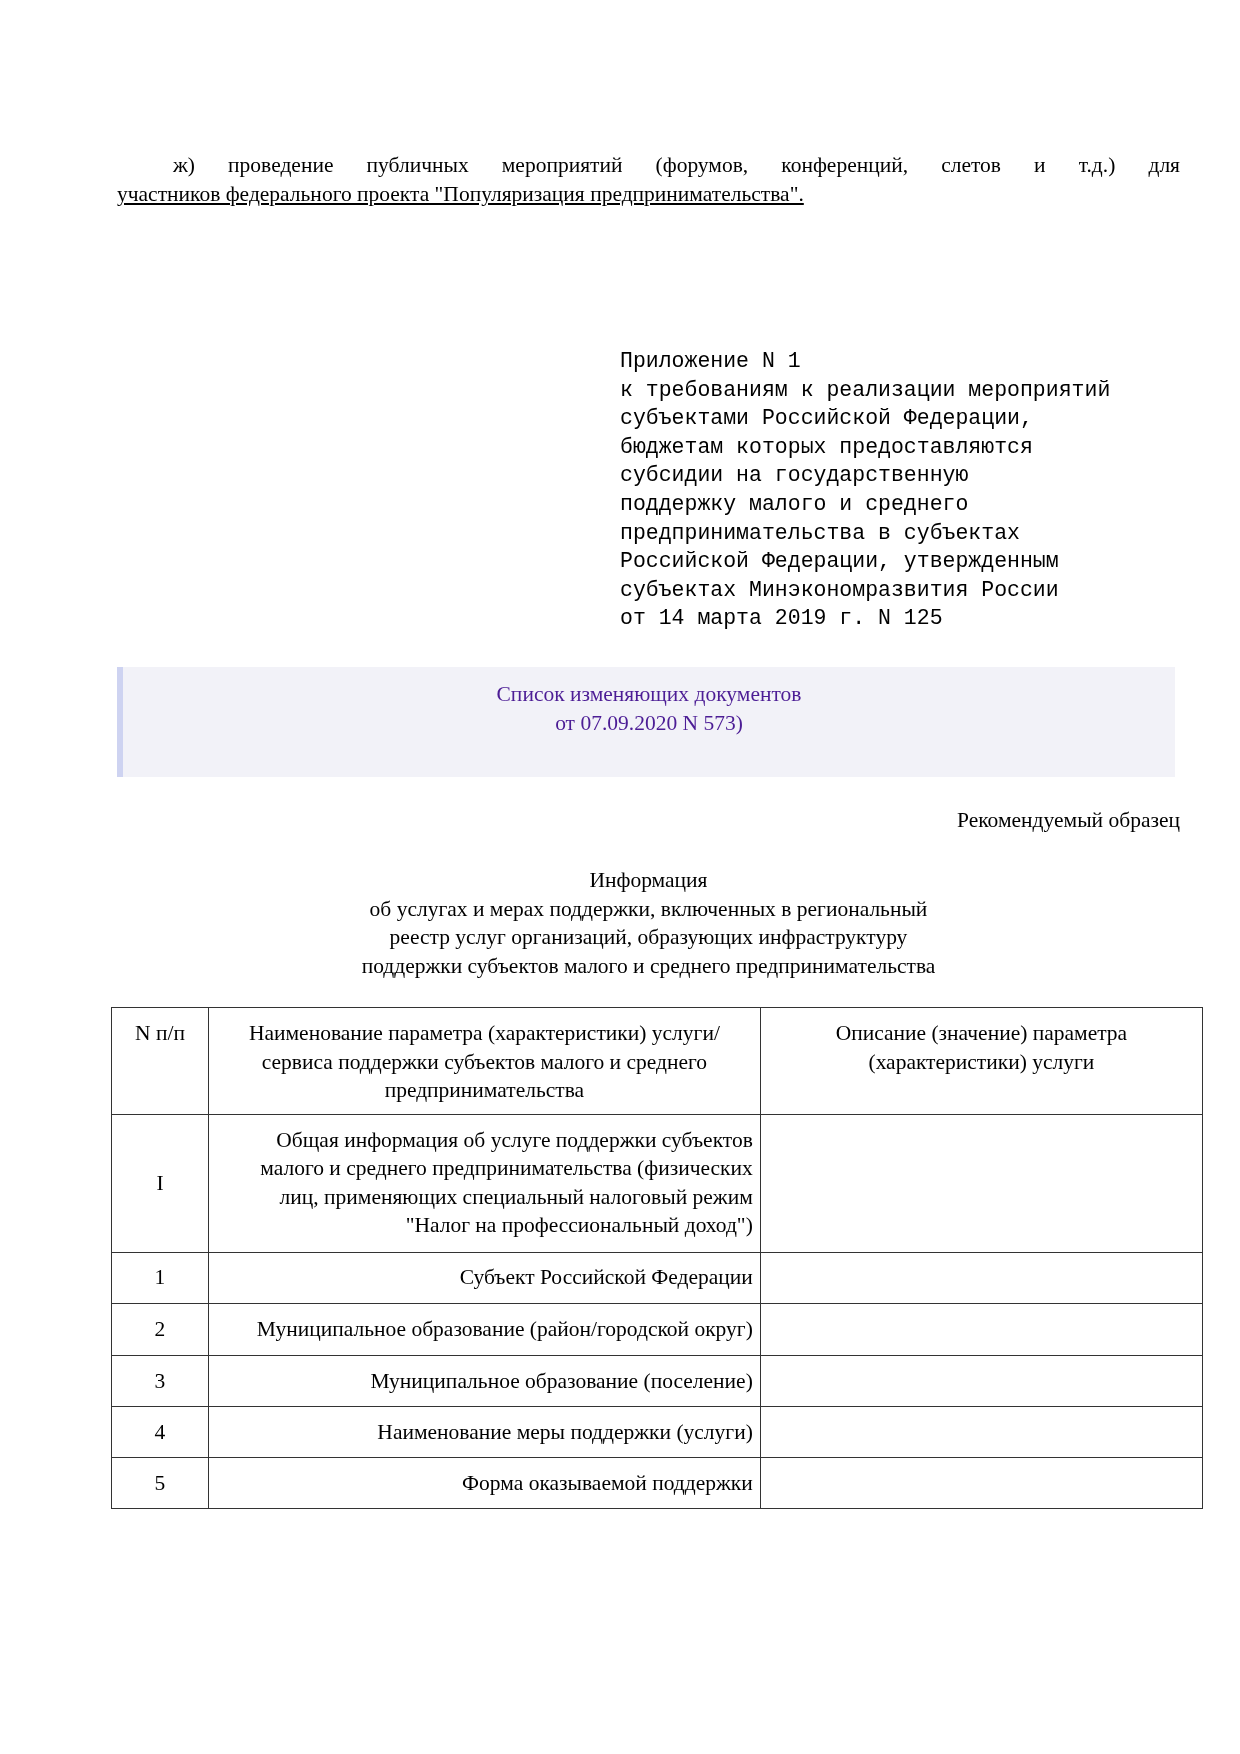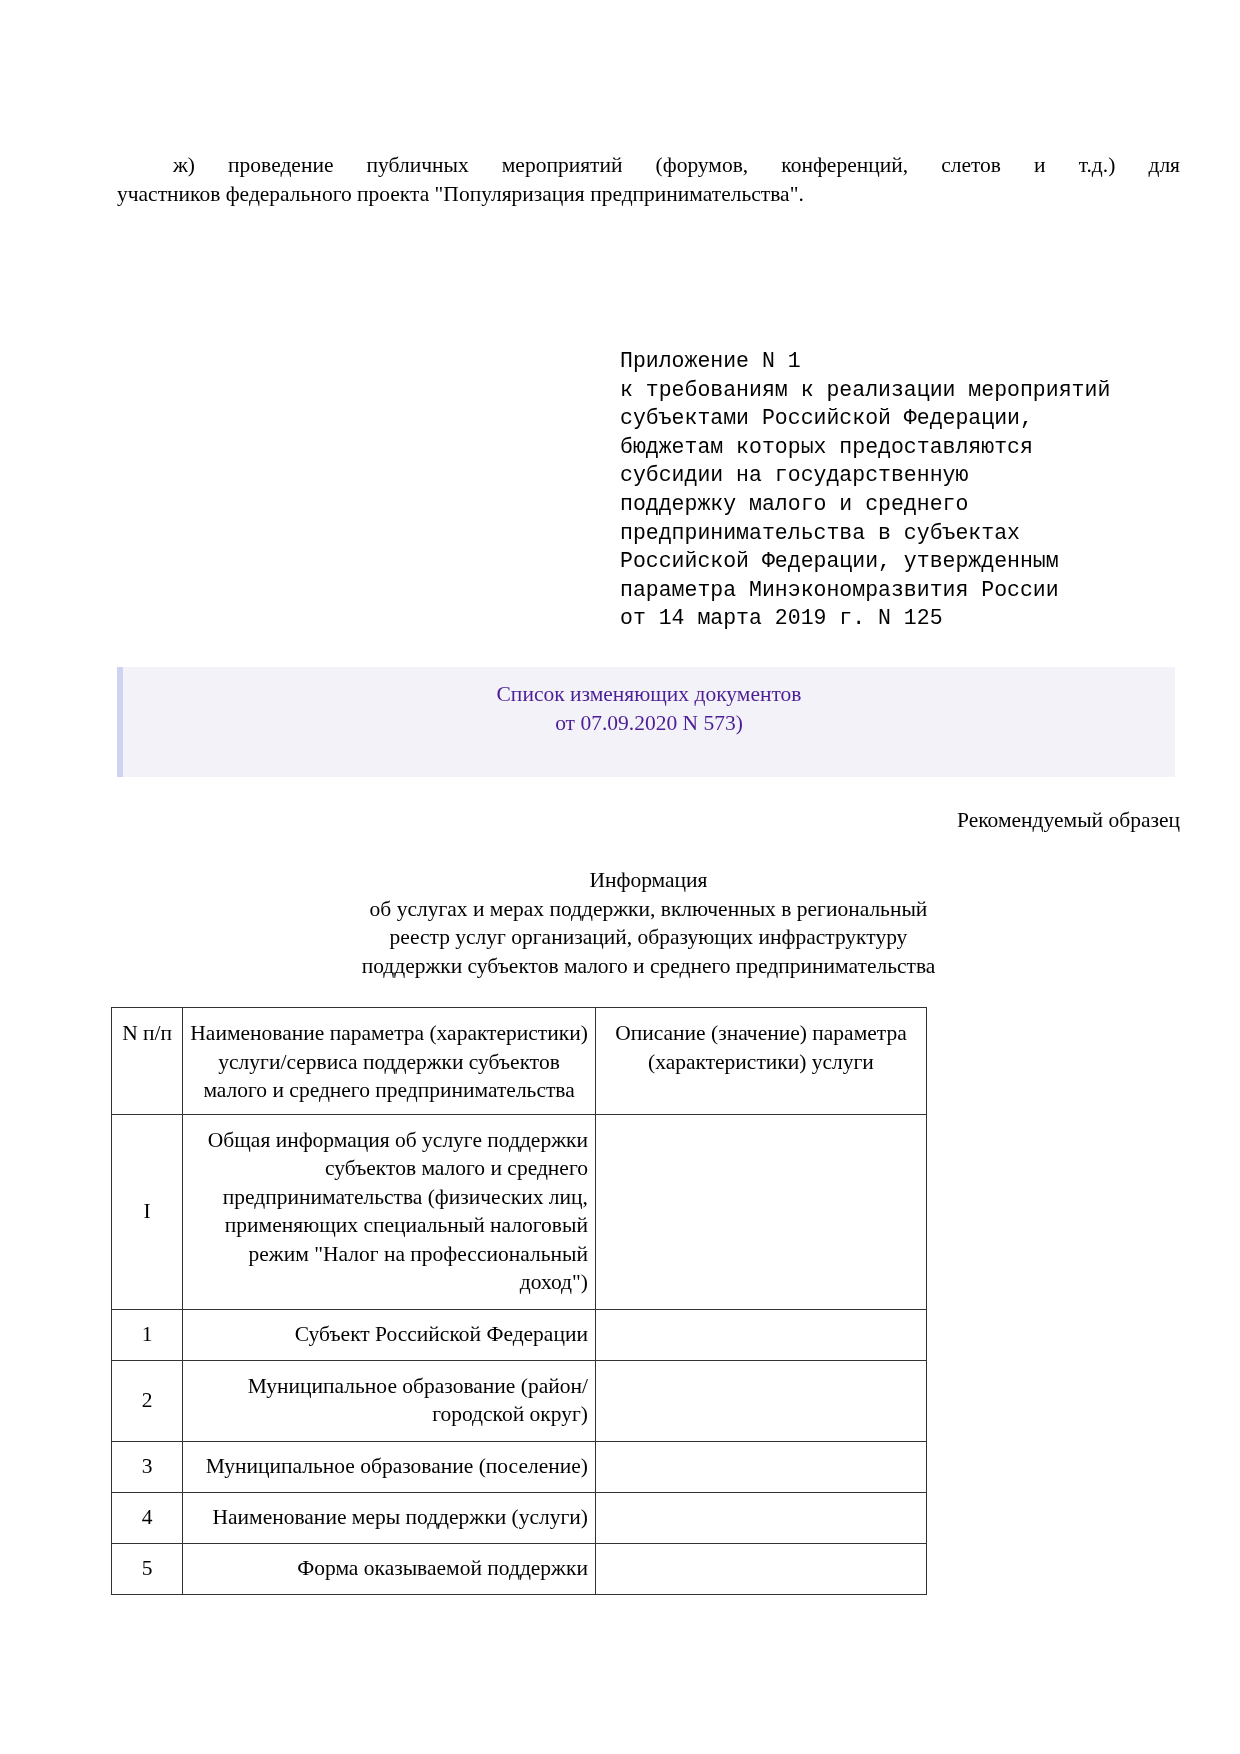--- a/index.html
+++ b/index.html
@@ -8,40 +8,40 @@
       font-family: "Liberation Serif", "DejaVu Serif", serif;
       color: #000000; font-size: 21.5px;
     }
     .abs { position: absolute; }
     .para {
       left: 117px; width: 1063px; top: 151px;
       line-height: 29px; text-align: justify; text-align-last: left;
     }
     .para .indent { display: inline-block; width: 56px; }
     .para-line1 { text-align: justify; text-align-last: justify; display: block; }
-    .para-line2 { display: block; }
+    .para-line2 { display: block; text-decoration: underline; }
     .appendix {
       right: 60px; top: 347px; width: 560px;
       text-align: left; line-height: 28.6px; font-family: Liberation Mono, monospace;
     }
     .appendix div { white-space: nowrap; }
     .changes-box {
       left: 117px; top: 667px; width: 1058px; height: 110px;
       background: #f2f2f8; border-left: 6px solid #ced3f1;
       color: #4c1d95; text-align: center; line-height: 28.5px;
       box-sizing: border-box; padding-top: 13px;
     }
     .recommended { right: 60px; top: 806px; line-height: 29px; margin-left: 8px; }
     .info-title {
       left: 117px; width: 1063px; top: 866px;
       text-align: center; line-height: 28.6px;
     }
     table.params {
       position: absolute; left: 111px; top: 1007px;
-      border-collapse: collapse; width: 816px;
+      border-collapse: collapse; width: 1092px;
       font-size: 21.5px; line-height: 28.5px;
     }
     table.params td, table.params th {
       border: 1.6px solid #333333; vertical-align: top;
       padding: 0 7px; font-weight: normal;
     }
     table.params th { text-align: center; padding-top: 11px; padding-bottom: 9px; }
     .c-num { width: 69px; text-align: center; vertical-align: middle !important; }
     .c-name { width: 463px; text-align: right; }
     .c-val { width: 368px; }
@@ -61,21 +61,21 @@
 
 <div class="abs appendix">
   <div>Приложение N 1</div>
   <div>к требованиям к реализации мероприятий</div>
   <div>субъектами Российской Федерации,</div>
   <div>бюджетам которых предоставляются</div>
   <div>субсидии на государственную</div>
   <div>поддержку малого и среднего</div>
   <div>предпринимательства в субъектах</div>
   <div>Российской Федерации, утвержденным</div>
-  <div>параметра Минэкономразвития России</div>
+  <div>субъектах Минэкономразвития России</div>
   <div>от 14 марта 2019 г. N 125</div>
 </div>
 
 <div class="abs changes-box">
   <div>Список изменяющих документов</div>
   <div>от 07.09.2020 N 573)</div>
 </div>
 
 <div class="abs recommended">Рекомендуемый образец</div>
 

